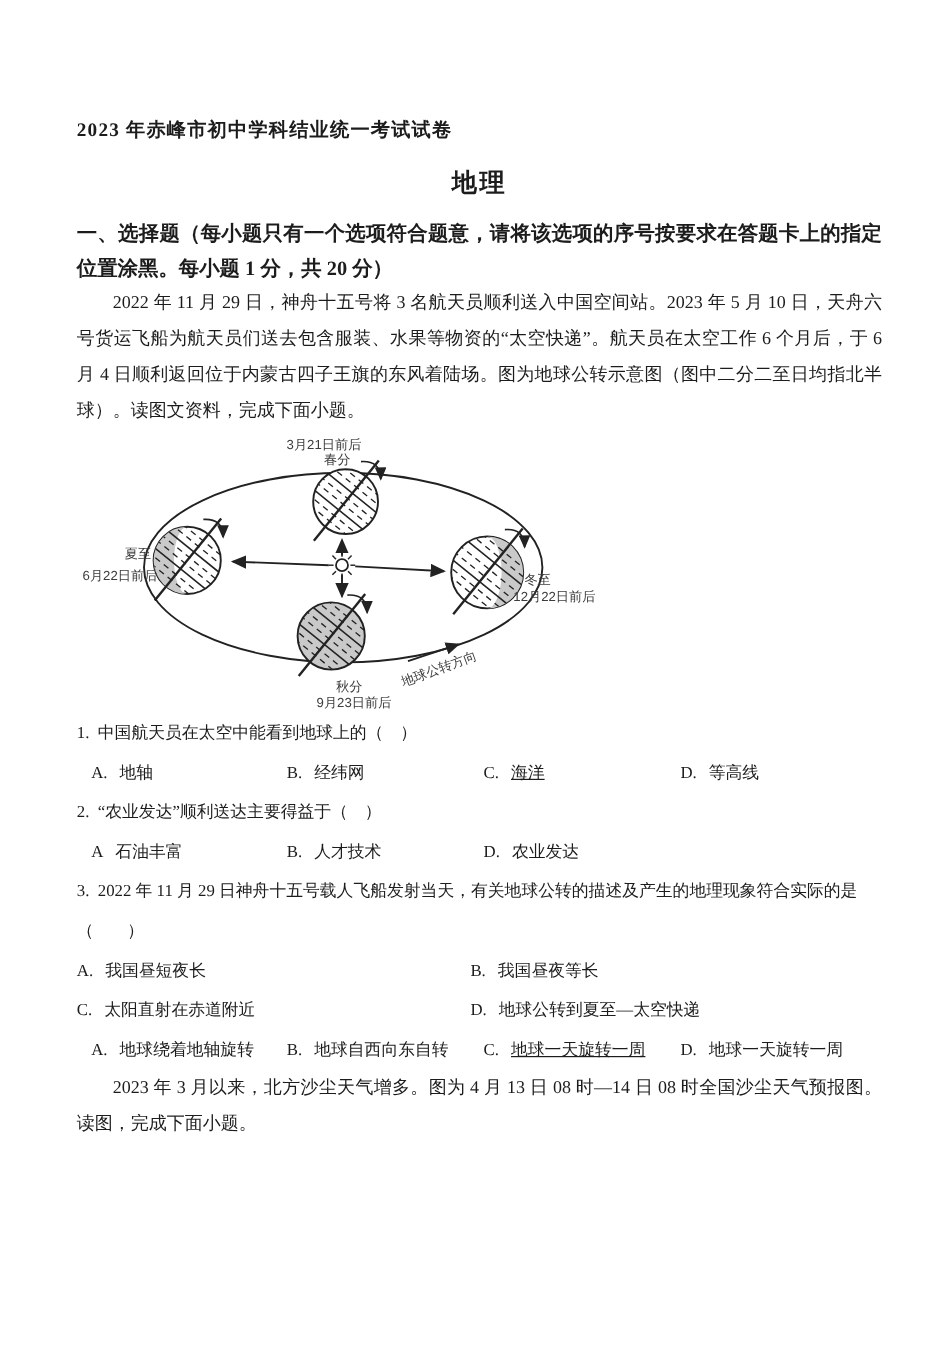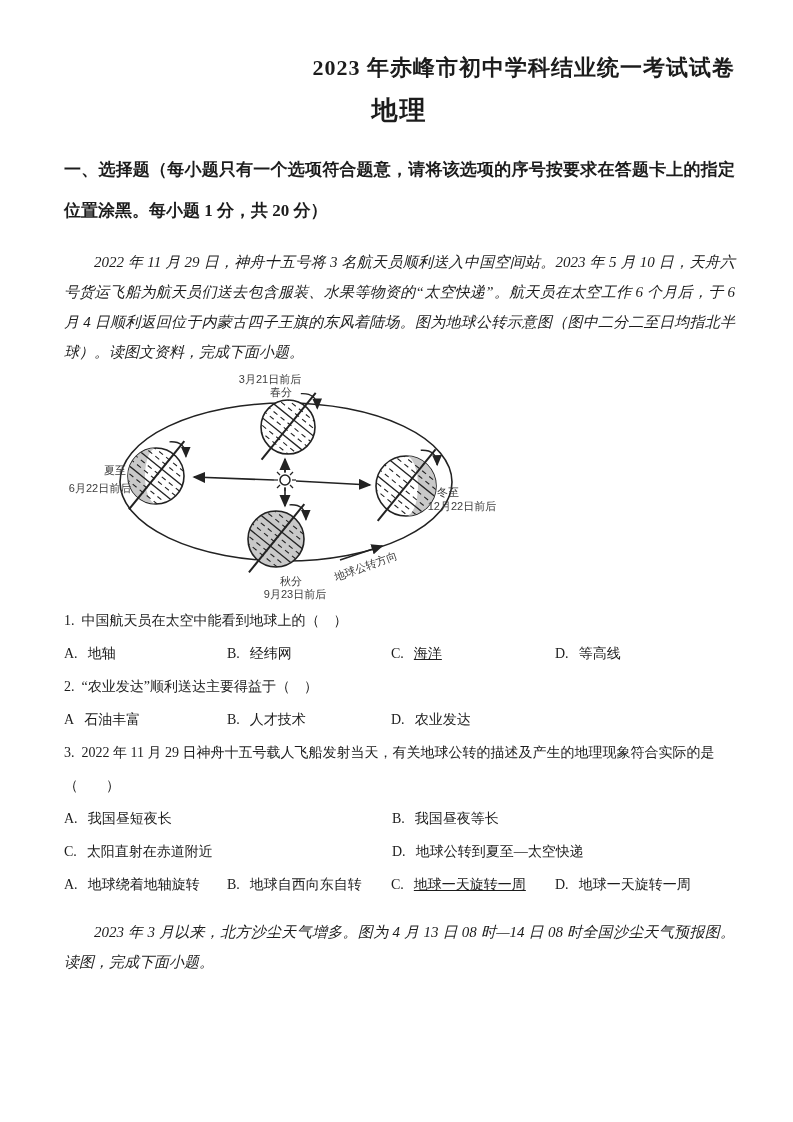--- a/index.html
+++ b/index.html
@@ -1,30 +1,30 @@
 <!DOCTYPE html>
 <html><head>
 <meta charset="utf-8">
 <style>
   html,body{margin:0;padding:0;background:#ffffff;}
   body{width:793px;height:1122px;overflow:hidden;color:#1c1c1c;
        font-family:"Liberation Serif","DejaVu Serif",serif;}
   .page{padding:0 58px 0 64px;}
-  .title{margin-top:53px;text-align:right;font-size:22px;font-weight:bold;line-height:30px;letter-spacing:1px;}
-  .subject{margin-top:14px;text-align:center;font-size:26px;font-weight:bold;line-height:28px;letter-spacing:2px;}
-  .section-header{margin-top:24px;font-size:17px;font-weight:bold;line-height:41px;text-align:justify;}
-  .passage{font-size:15px;font-style:italic;line-height:30px;text-indent:2em;text-align:justify;margin-top:16px;}
+  .title{margin-top:94px;text-align:left;font-size:16px;font-weight:bold;line-height:30px;letter-spacing:1px;}
+  .subject{margin-top:14px;text-align:center;font-size:21px;font-weight:bold;line-height:28px;letter-spacing:2px;}
+  .section-header{margin-top:14px;font-size:17px;font-weight:bold;line-height:29px;text-align:justify;}
+  .passage{font-size:15px;line-height:30px;text-indent:2em;text-align:justify;margin-top:0;}
   .diagram-wrap{position:relative;height:235px;margin-top:2px;}
   .diagram-wrap svg{position:absolute;left:-2px;top:0;}
   .svg-label{font-family:"Liberation Sans","DejaVu Sans",sans-serif;font-size:11px;fill:#3c3c3c;}
   .qline{font-size:14px;line-height:33px;height:33px;white-space:nowrap;}
   .qnum{margin-right:7px;}
   .opts-row{display:flex;font-size:14px;line-height:33px;height:33px;}
   .opt{white-space:nowrap;}
-  .opt-c1{width:163px;}
+  .opt-c1{width:163px;margin-left:12px;}
   .opt-c2{width:164px;}
   .opt-c3{width:164px;text-decoration:underline;}
   .opt-w{width:328px;}
   .opt-label{display:inline-block;margin-right:10px;}
 </style>
 </head>
 <body>
 
 <div class="page">
 

